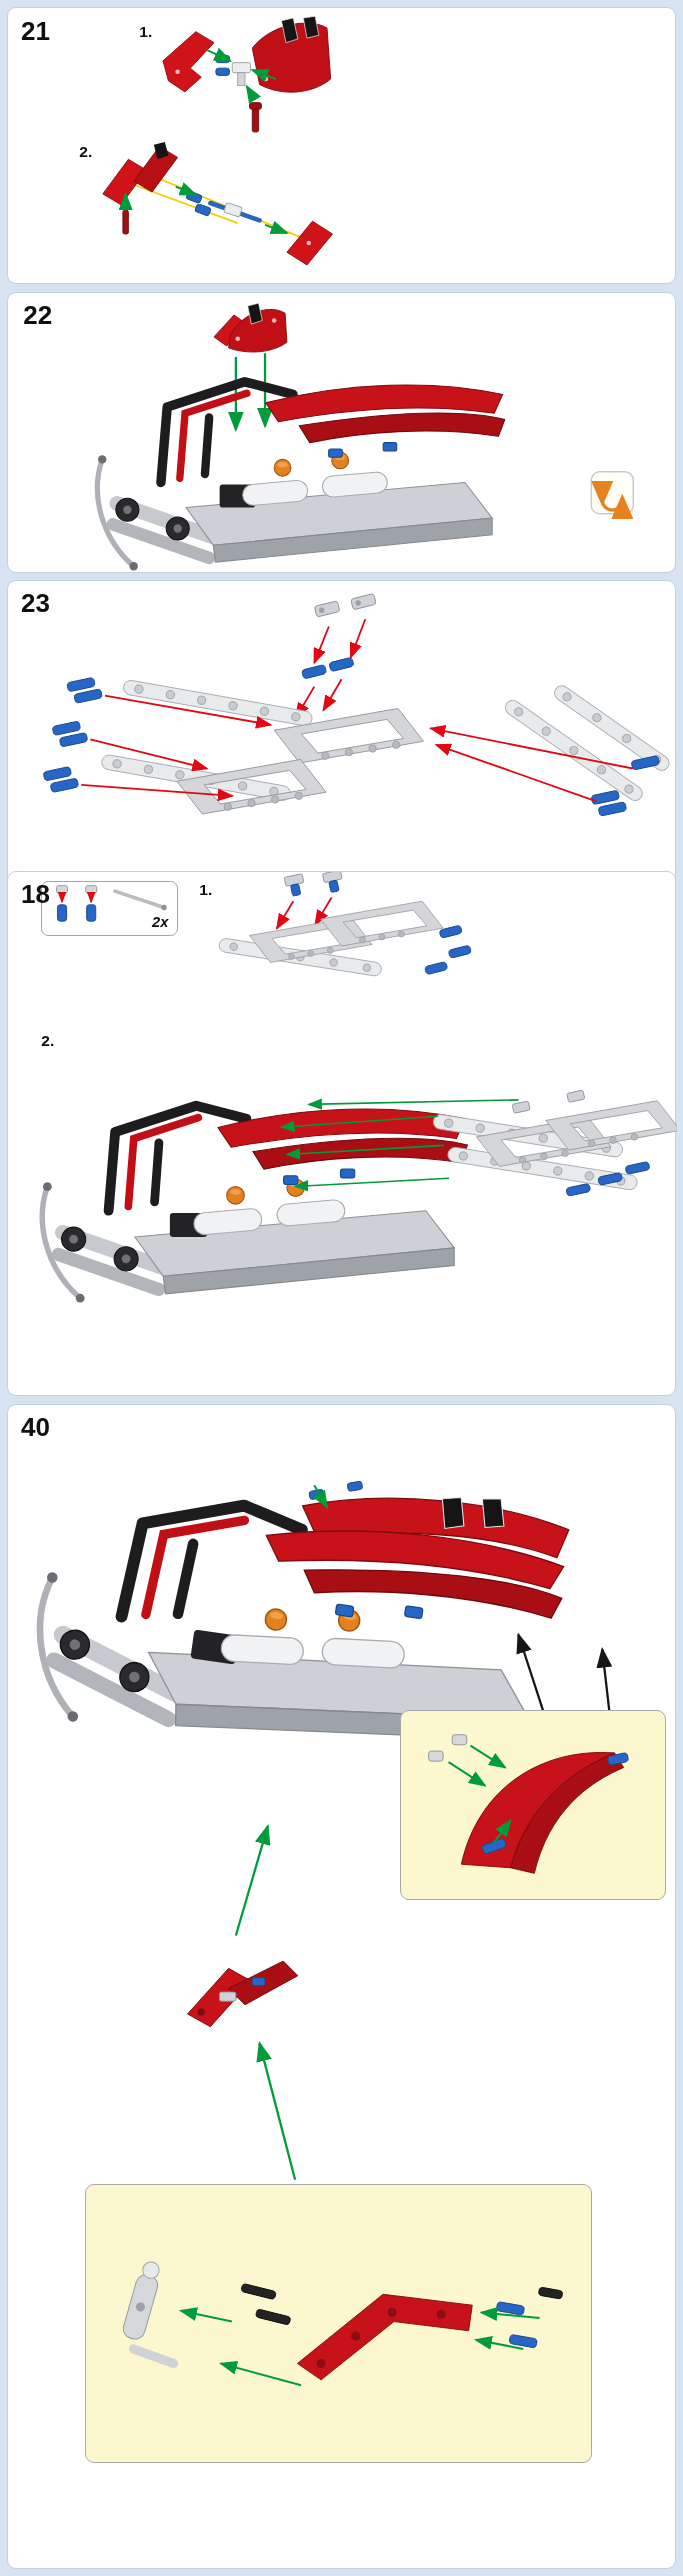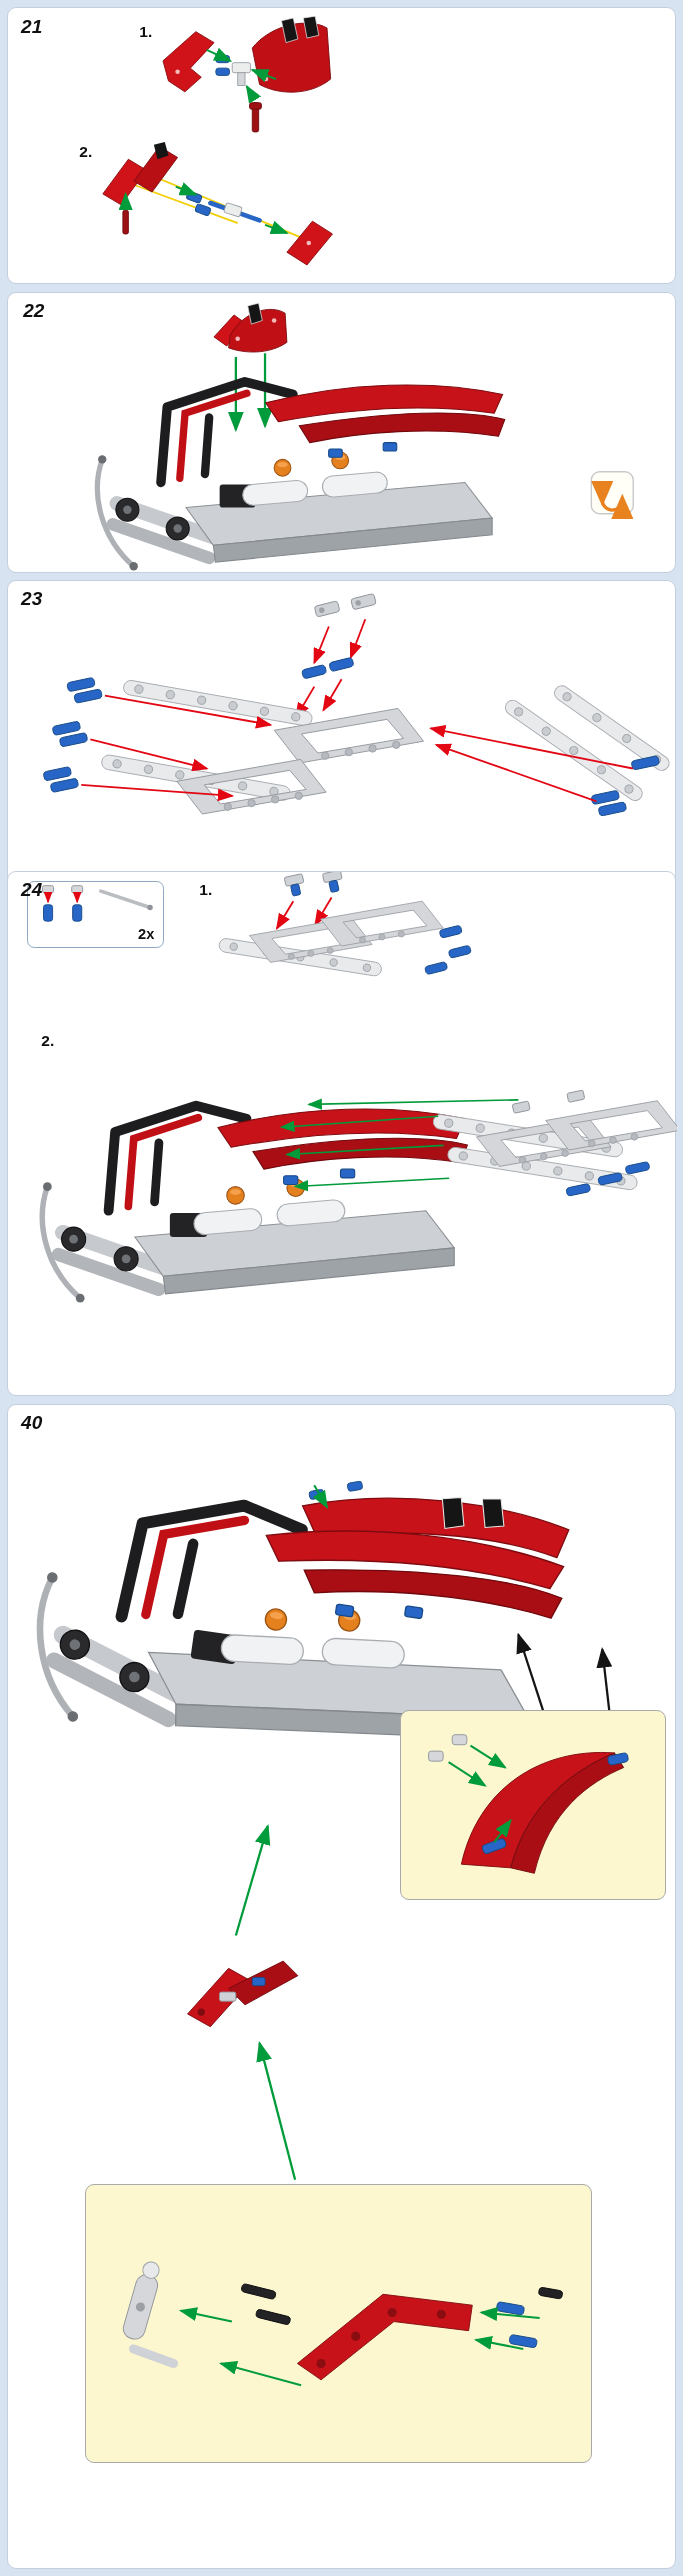--- a/index.html
+++ b/index.html
@@ -1,20 +1,20 @@
 <!DOCTYPE html>
 <html style="font-size:14.6px"><head>
 <meta charset="utf-8">
 <style>
   * { margin:0; padding:0; box-sizing:border-box; }
   html,body { background:#d7e3f0; font-family:"Liberation Sans", sans-serif; }
   .page { position:relative; width:684px; height:2576px; background:#d7e3f0; overflow:hidden; }
   .panel { position:absolute; left:7.3px; width:669px; background:#ffffff;
            border:0.9px solid #c3cfdd; border-radius:9px; }
-  .stepnum { position:absolute; font-size:19px; font-weight:800; color:#101010;font-style:italic; }
+  .stepnum { position:absolute; font-size:26px; font-weight:800; color:#101010; }
   .sublabel { position:absolute; font-size:15.5px; font-weight:700; color:#101010; }
   .fig { position:absolute; left:0; top:0; }
   .callout-parts { position:absolute; background:#ffffff; border:1.8px solid #8fa7c0; border-radius:7.3px; }
   .callout-yellow { position:absolute; background:#fcf7cf; border:1.4px solid #a9a9a9; border-radius:9px; }
   .qty { position:absolute; right:9px; bottom:4.6px; font-size:14.6px; font-weight:800; color:#101010; }
 </style>
 </head>
 <body>
 
 <div class="page">
@@ -345,21 +345,21 @@
           </g>
         <g transform="translate(215,88) rotate(-12)">
             <rect width="26" height="9" rx="4" fill="#2766c6" stroke="#174a88"></rect>
           </g>
       </g>
       <line x1="472" y1="268" x2="300" y2="280" stroke="#009b3a" stroke-width="1.8" marker-end="url(#ag24)"></line>
       <line x1="478" y1="300" x2="306" y2="310" stroke="#009b3a" stroke-width="1.8" marker-end="url(#ag24)"></line>
       <line x1="484" y1="336" x2="315" y2="345" stroke="#009b3a" stroke-width="1.8" marker-end="url(#ag24)"></line>
       <line x1="560" y1="250" x2="330" y2="255" stroke="#009b3a" stroke-width="1.8" marker-end="url(#ag24)"></line>
     </svg>
-    <div class="callout-parts" style="left:19px;top:9px;width:137px;height:67px;">
+    <div class="callout-parts" style="left:33px;top:9px;width:137px;height:55px;font-style:italic;">
       <svg width="133" height="51" viewBox="0 0 146 56">
         <defs>
           <marker id="ar24c" markerWidth="8" markerHeight="6" refX="7" refY="3" orient="auto">
               <path d="M0,0 L8,3 L0,6 Z" fill="#e30613"></path>
             </marker>
         </defs>
         <g>
           <rect x="16" y="4" width="12" height="8" rx="2" fill="#d5d7da" stroke="#8f949a"></rect>
           <line x1="22" y1="14" x2="22" y2="22" stroke="#e30613" stroke-width="1.6" marker-end="url(#ar24c)"></line>
           <rect x="17" y="25" width="10" height="18" rx="3" fill="#2766c6" stroke="#174a88"></rect>
@@ -367,21 +367,21 @@
         <g>
           <rect x="48" y="4" width="12" height="8" rx="2" fill="#d5d7da" stroke="#8f949a"></rect>
           <line x1="54" y1="14" x2="54" y2="22" stroke="#e30613" stroke-width="1.6" marker-end="url(#ar24c)"></line>
           <rect x="49" y="25" width="10" height="18" rx="3" fill="#2766c6" stroke="#174a88"></rect>
         </g>
         <line x1="80" y1="10" x2="134" y2="28" stroke="#b9bcc0" stroke-width="4" stroke-linecap="round"></line>
         <circle cx="134" cy="28" r="3" fill="#8f949a"></circle>
       </svg>
       <span class="qty">2x</span>
     </div>
-    <div class="stepnum" style="left:12.8px;top:7.3px;">24</div>
+    <div class="stepnum" style="left:12.8px;top:7.3px;">18</div>
     <div class="sublabel" style="left:191px;top:9px;">1.</div>
     <div class="sublabel" style="left:33px;top:160px;">2.</div>
   </section>
 
   <section class="panel" style="top:1404px;height:1165px;">
     <svg class="fig" width="669" height="1165" viewBox="0 0 734 1278">
       <defs>
         <marker id="ag25" markerWidth="9" markerHeight="7" refX="8" refY="3.5" orient="auto">
             <path d="M0,0 L9,3.5 L0,7 Z" fill="#009b3a"></path>
           </marker>

